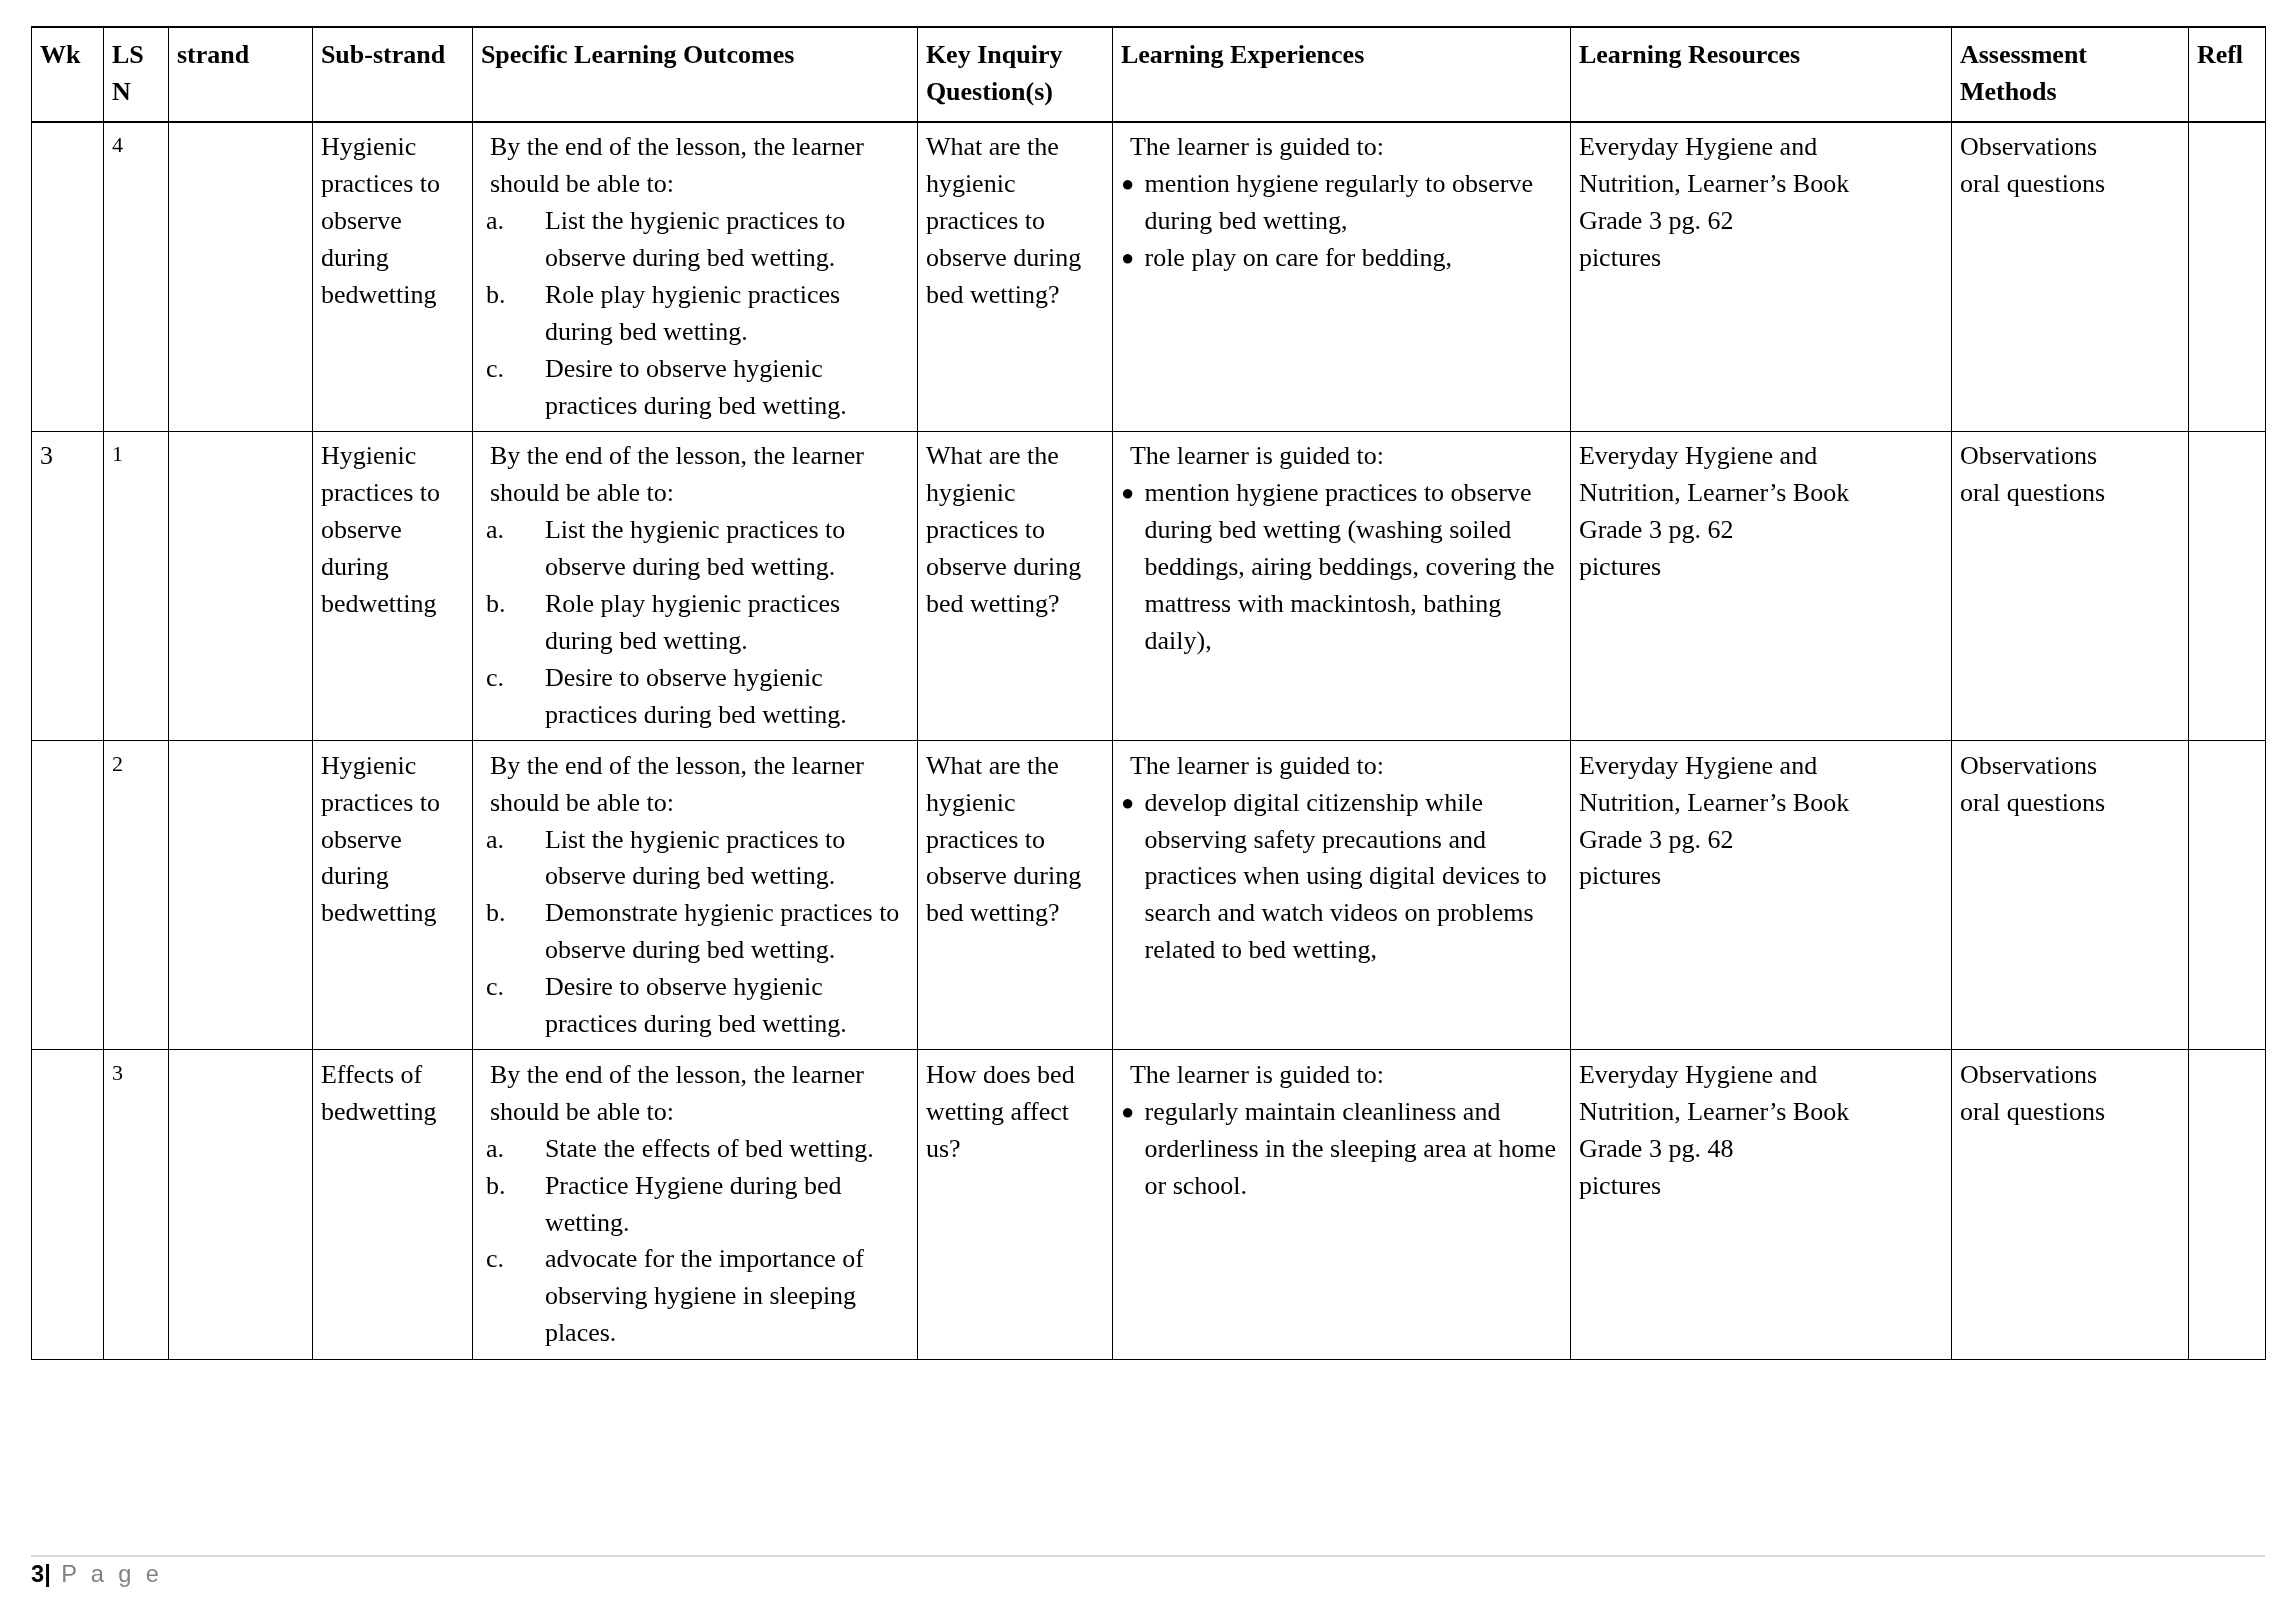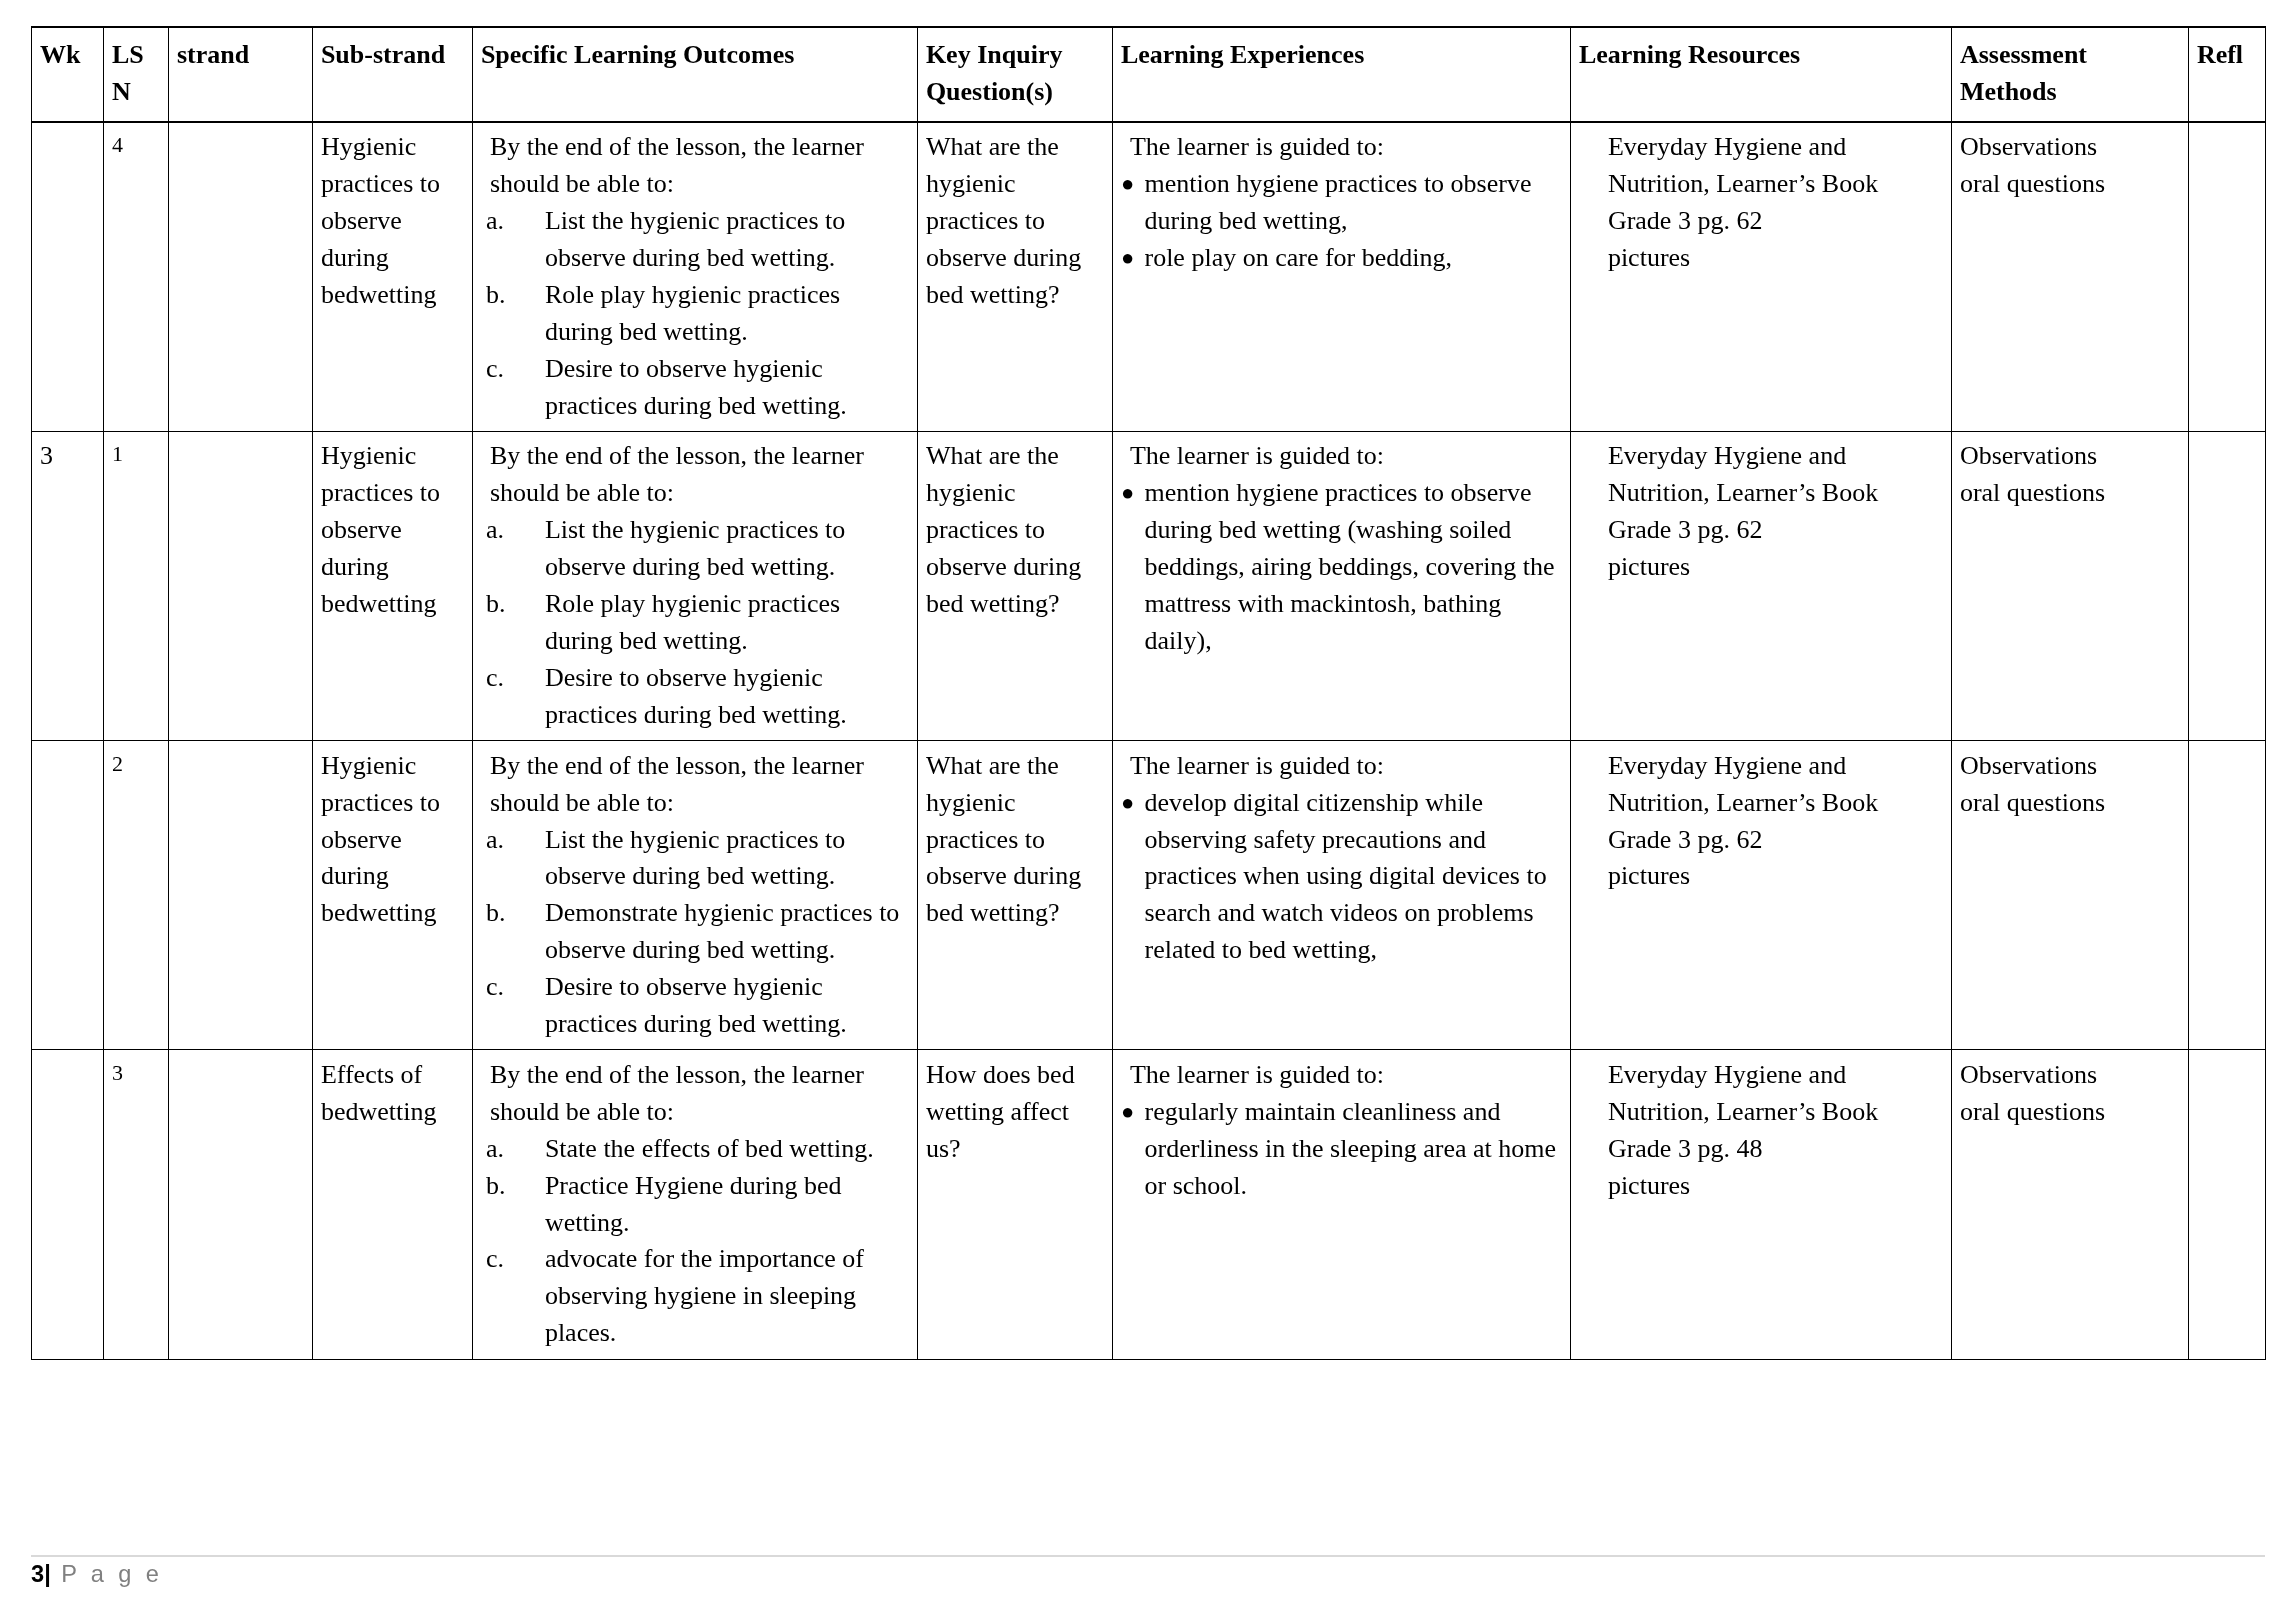--- a/index.html
+++ b/index.html
@@ -86,21 +86,21 @@
     padding-left: 23.6px;
     margin: 0;
   }
   ul.bullets li .dot {
     position: absolute;
     left: 0;
     top: 0;
     font-size: 22px;
     line-height: 1.6;
   }
-  .res-line { display: block; margin-left: 29px; }
+  .res-line { display: block; }
   .am-line { display: block; }
 
   .footer {
     position: absolute;
     left: 31px;
     top: 1535px;
     width: 2234px;
     margin-top: 20px;
   }
   .footer-rule {
@@ -169,21 +169,21 @@
             <ol class="outcomes">
               <li><span class="marker">a.</span><span>List the hygienic practices to observe during bed wetting.</span></li>
               <li><span class="marker">b.</span><span>Role play hygienic practices during bed wetting.</span></li>
               <li><span class="marker">c.</span><span>Desire to observe hygienic practices during bed wetting.</span></li>
             </ol>
           </td>
           <td>What are the hygienic practices to observe during bed wetting?</td>
           <td>
             <div class="lead">The learner is guided to:</div>
             <ul class="bullets">
-              <li><span class="dot">●</span><span>mention hygiene practices to observe during bed wetting,</span></li>
+              <li><span class="dot">●</span><span>mention hygiene regularly to observe during bed wetting,</span></li>
               <li><span class="dot">●</span><span>role play on care for bedding,</span></li>
             </ul>
           </td>
           <td>
             <span class="res-line">Everyday Hygiene and</span>
             <span class="res-line">Nutrition, Learner’s Book</span>
             <span class="res-line">Grade 3 pg. 62</span>
             <span class="res-line">pictures</span>
           </td>
           <td>

